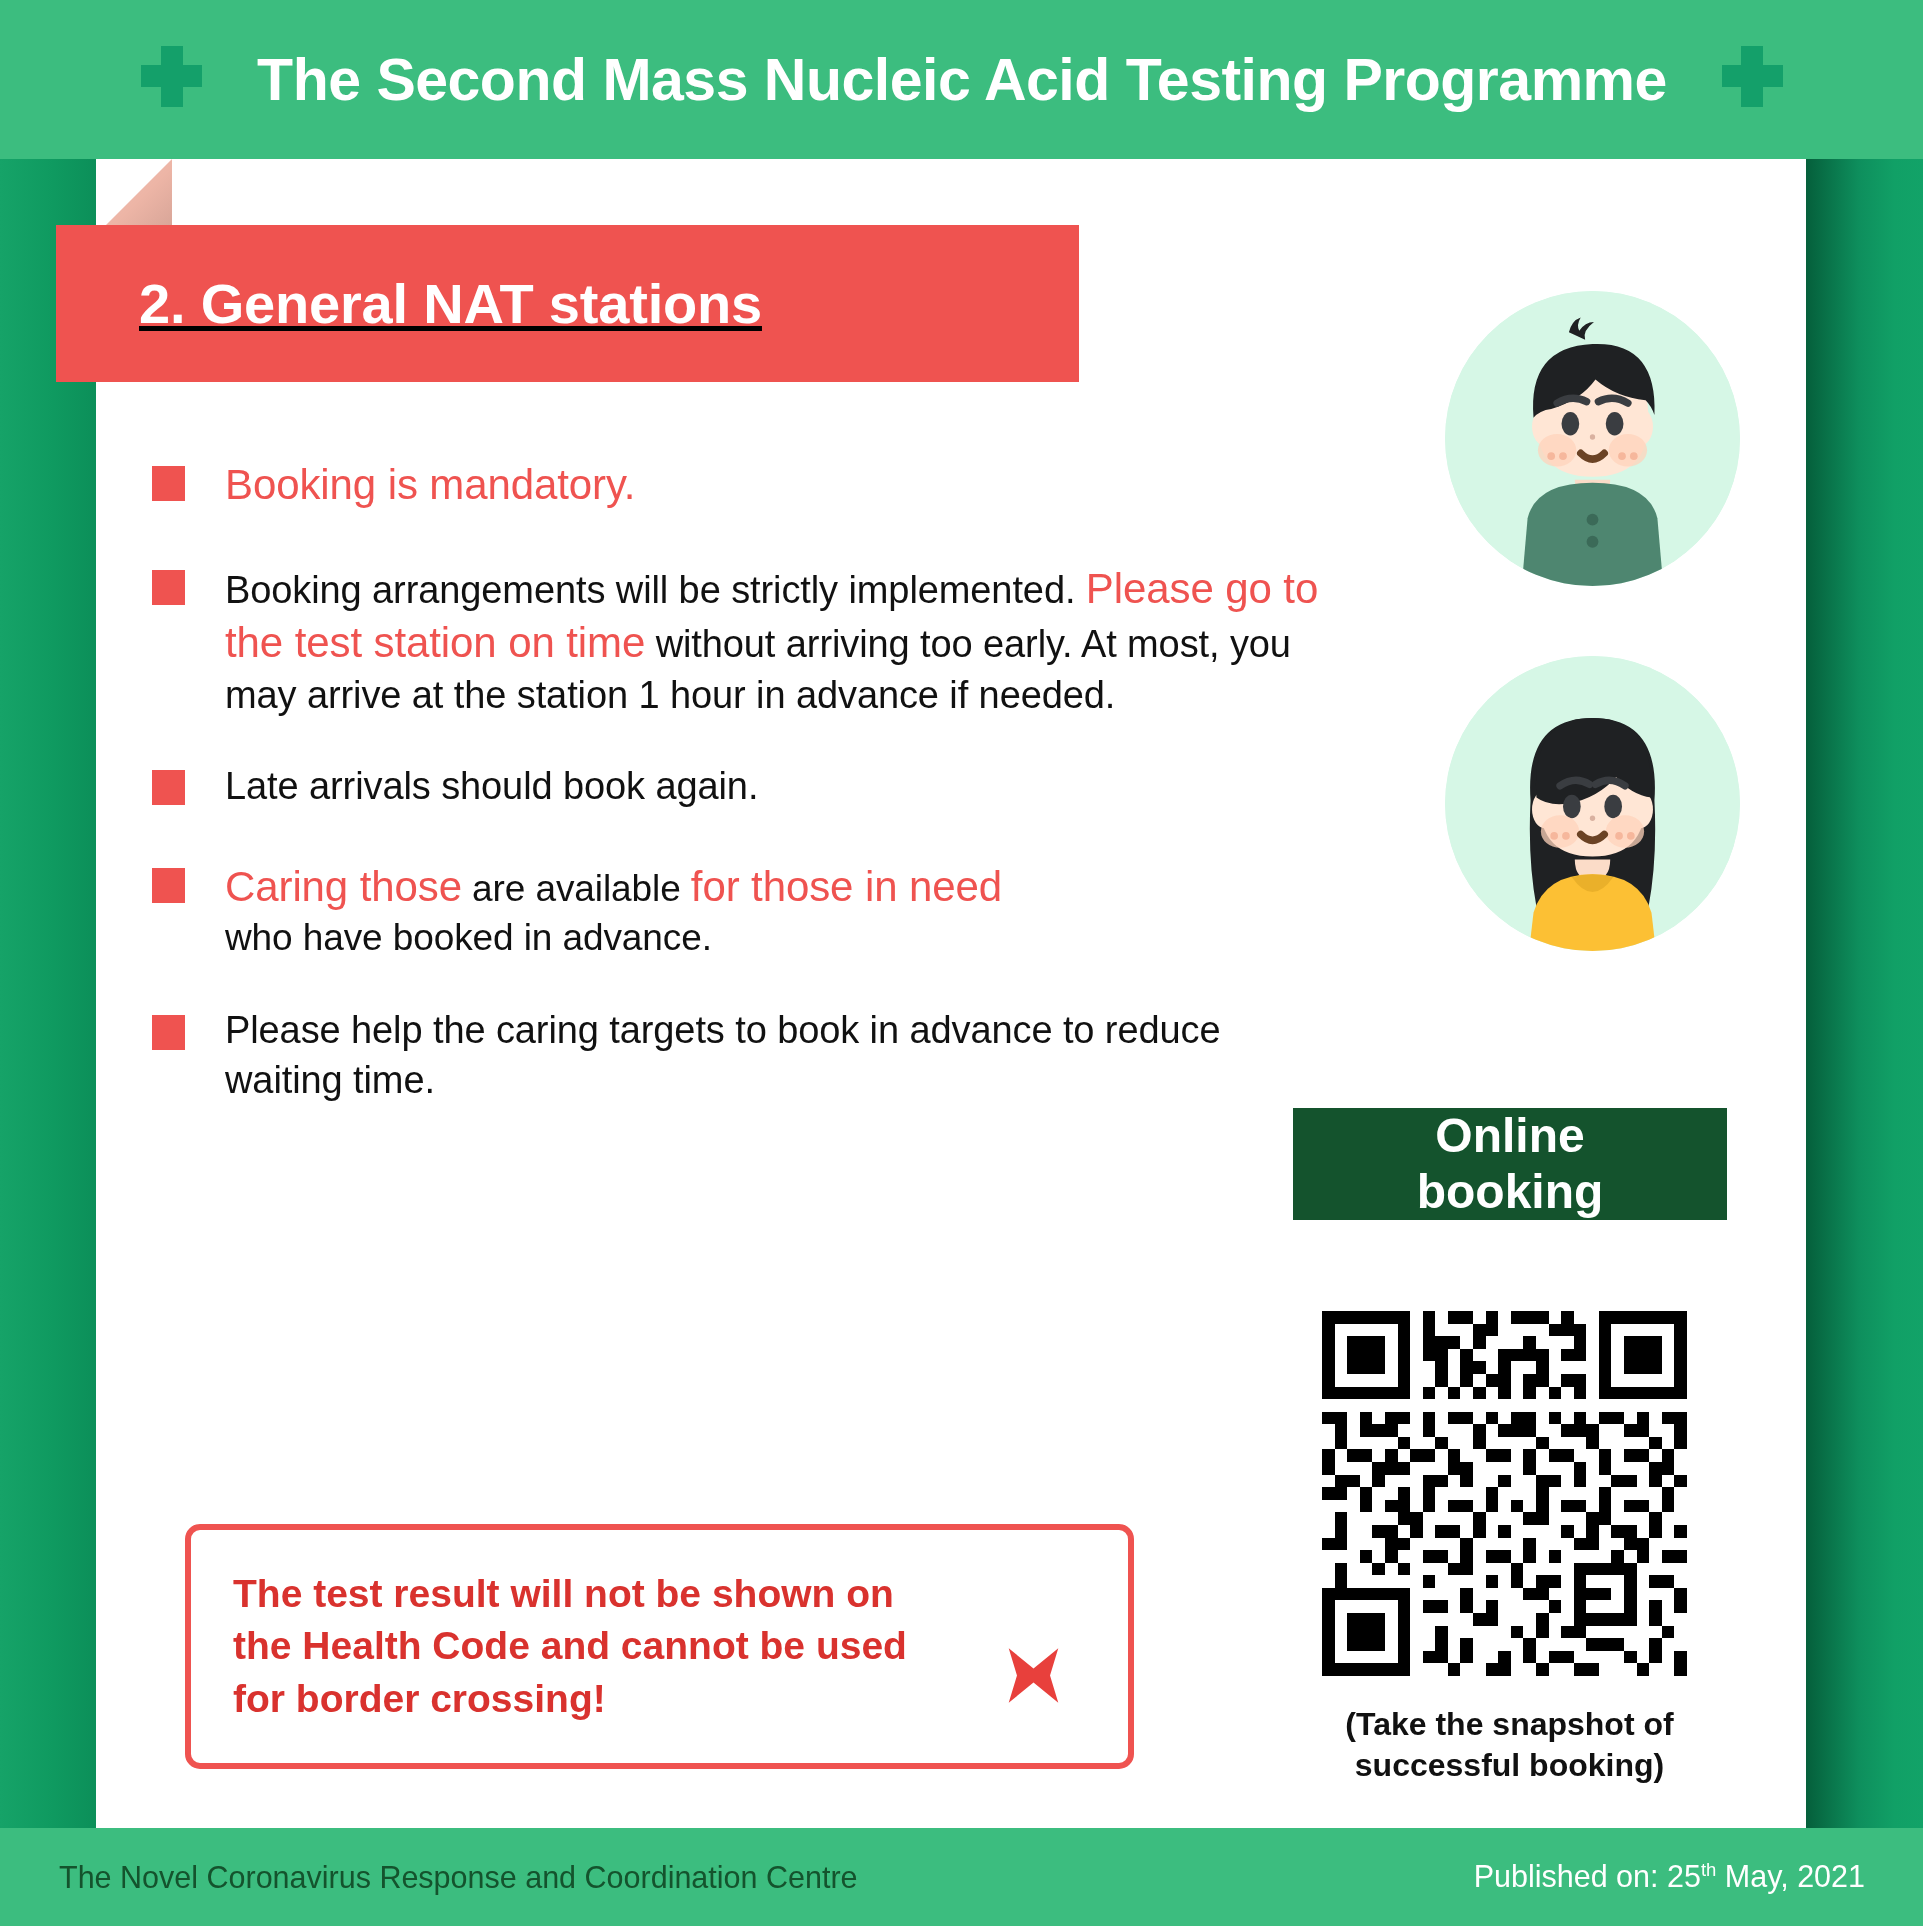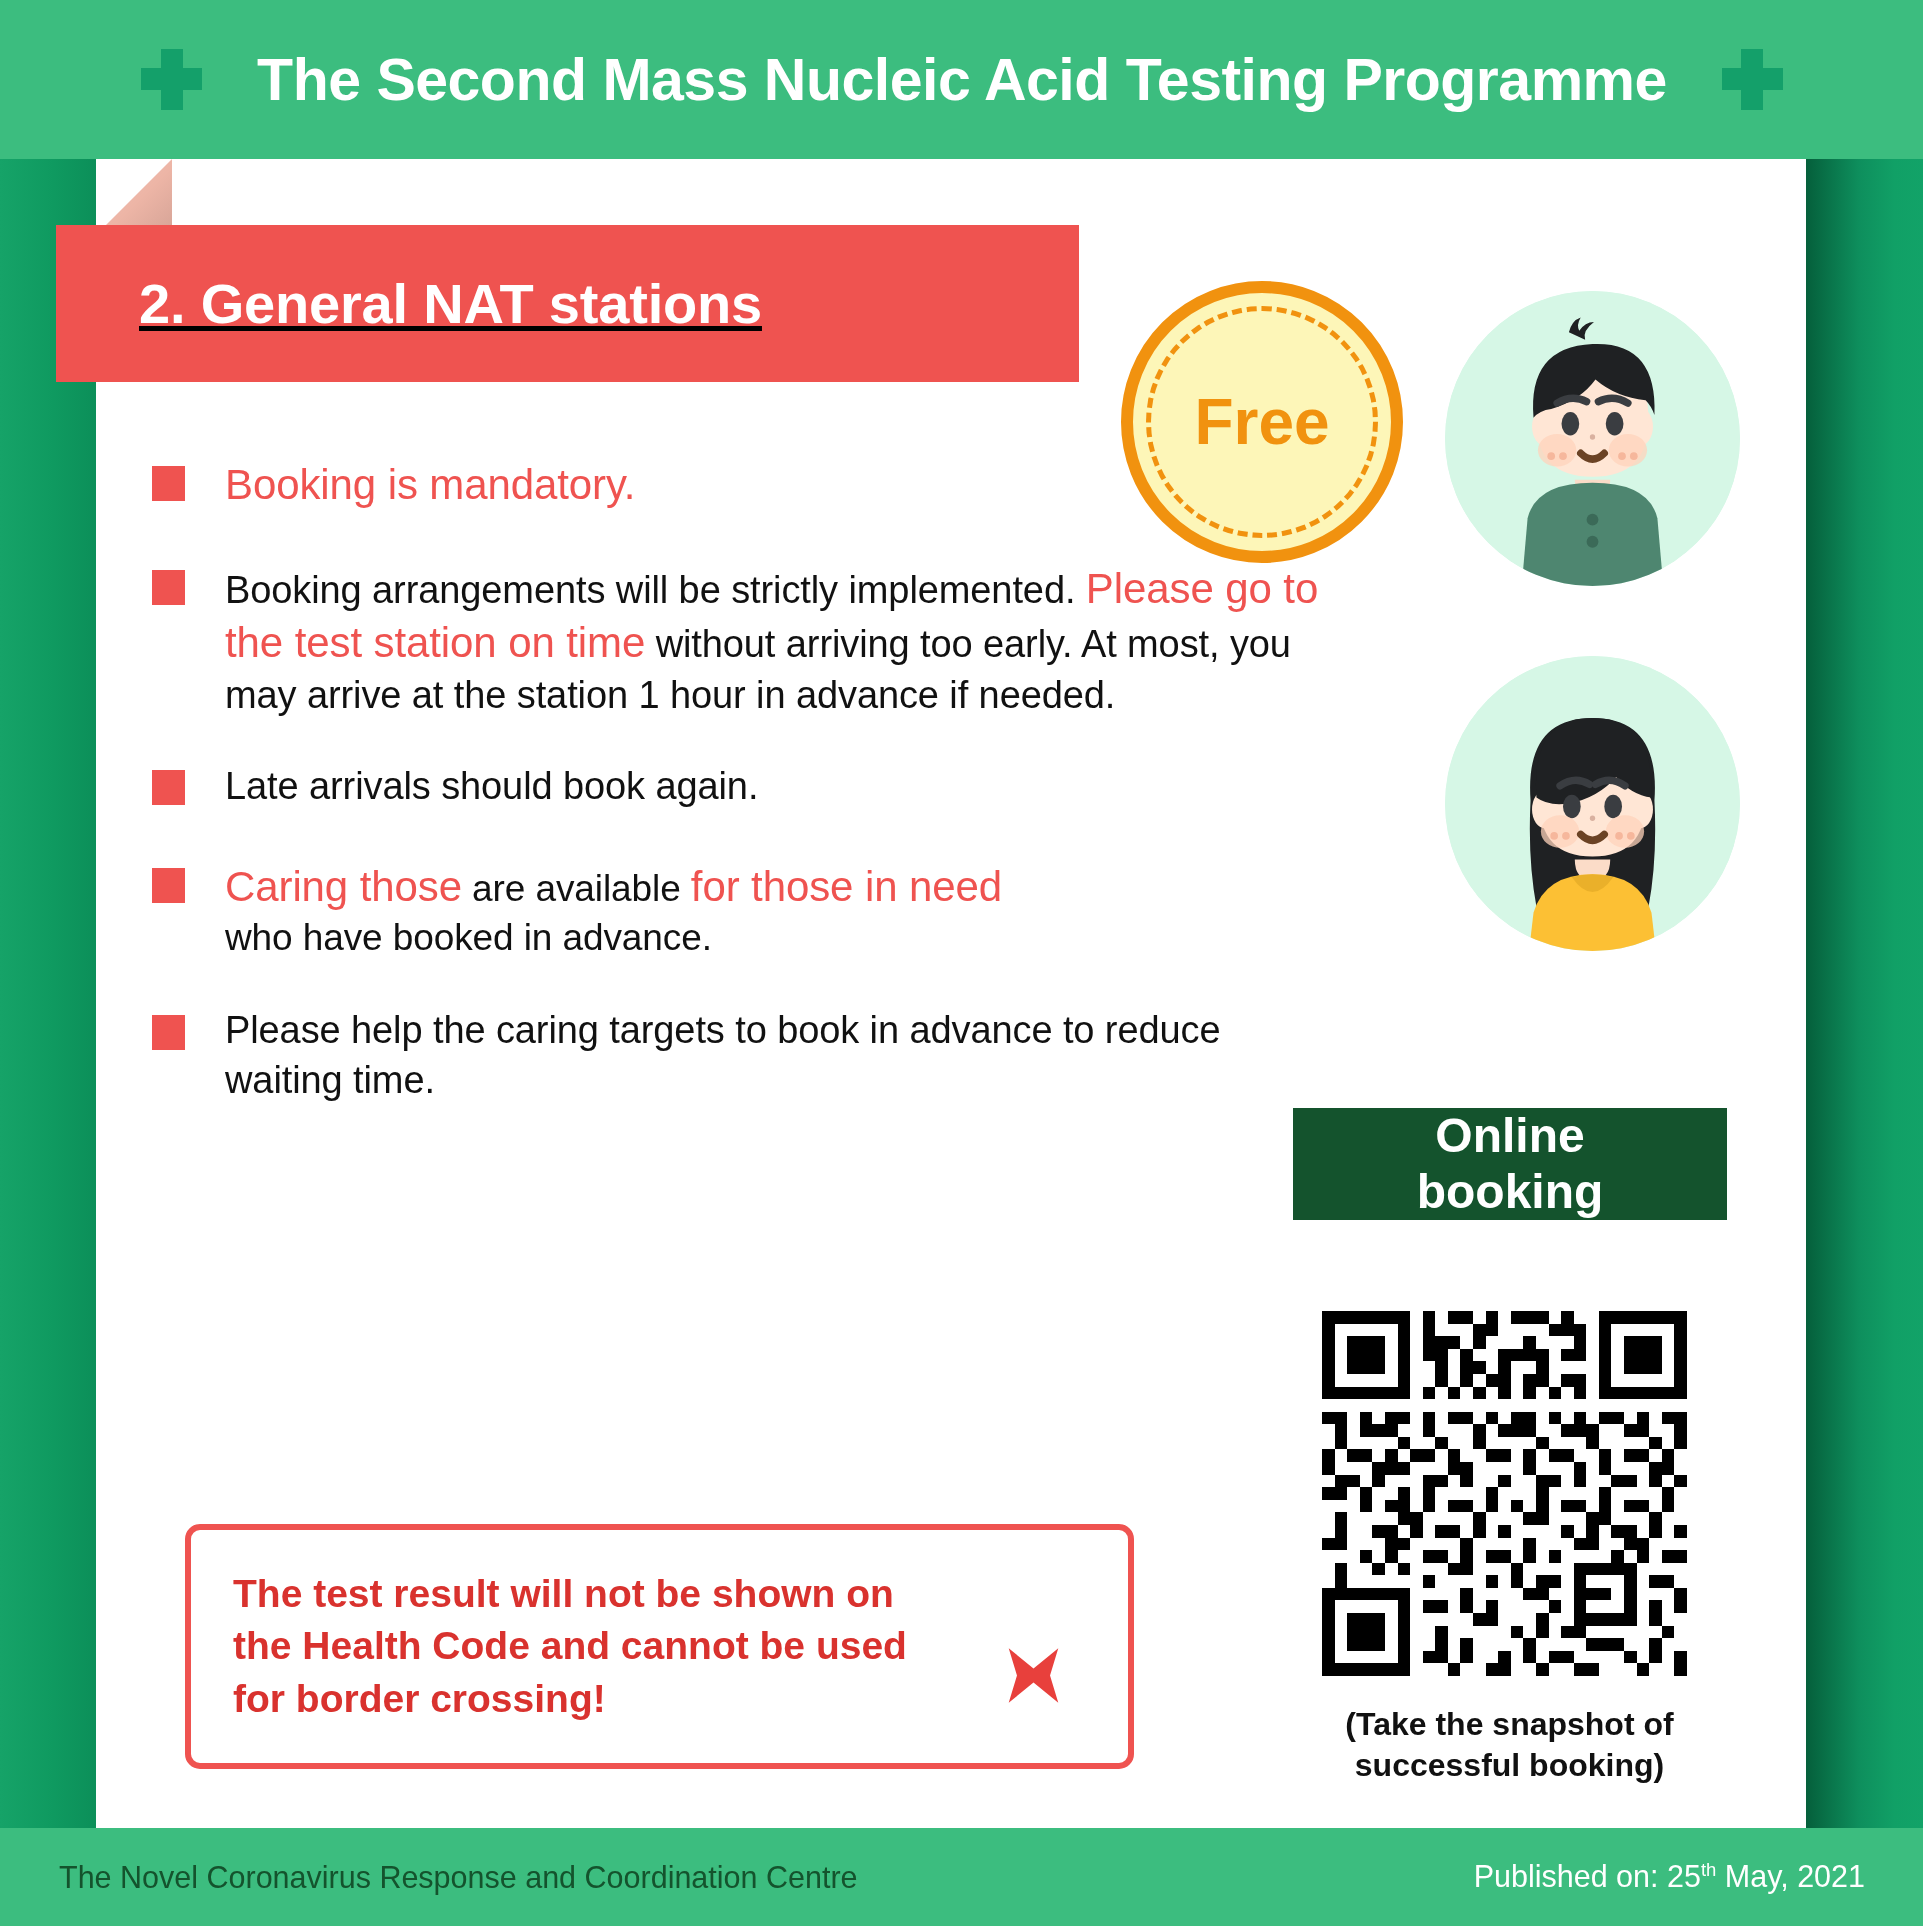--- a/index.html
+++ b/index.html
@@ -19,21 +19,21 @@
   }
 
   
   .header{
     position:absolute;left:0;top:0;width:1924px;height:159px;
     background:#3cbd7f;
     display:flex;align-items:center;justify-content:center;
     z-index:6;
   }
   .header-inner{
-    display:flex;align-items:center;justify-content:center;gap:55px;
+    display:flex;align-items:flex-start;justify-content:center;gap:55px;
     width:100%;
   }
   .plus-icon{
     width:61px;height:61px;position:relative;flex:none;
   }
   .plus-icon::before,.plus-icon::after{
     content:"";position:absolute;background:#14a06a;
   }
   .plus-icon::before{left:19.4px;top:0;width:22px;height:61px;}
   .plus-icon::after{left:0;top:19.4px;width:61px;height:22px;}
@@ -253,24 +253,20 @@
 
   </div>
 
   <div class="warning-box">
     <div class="warning-text">The test result will not be shown on the Health Code and cannot be used for border crossing!</div>
     <svg class="x-mark" viewBox="0 0 100 100">
       <path d="M8 4 L50 38 L92 4 L78 50 L92 96 L50 62 L8 96 L22 50 Z" fill="#e8403c"></path>
     </svg>
   </div>
 
-  <div class="free-badge">
-    <span class="dashed"></span>
-    <span class="free-label">Free</span>
-  </div>
 
   <div class="avatar avatar-male">
     <svg viewBox="0 0 200 200" width="295" height="295">
       <circle cx="100" cy="100" r="100" fill="#d6f7e6"></circle>
       <ellipse cx="68" cy="92" rx="9" ry="13" fill="#ffe6d5"></ellipse>
       <ellipse cx="132" cy="92" rx="9" ry="13" fill="#ffe6d5"></ellipse>
       <path d="M100 142 q-12 0 -12 -14 h24 q0 14 -12 14 Z" fill="#fbdcc8"></path>
       <path d="M56 154 q6 -24 44 -24 q38 0 44 24 l4 46 H52 Z" fill="#4e8670"></path>
       <circle cx="100" cy="155" r="4" fill="#3b6a58"></circle>
       <circle cx="100" cy="170" r="4" fill="#3b6a58"></circle>

